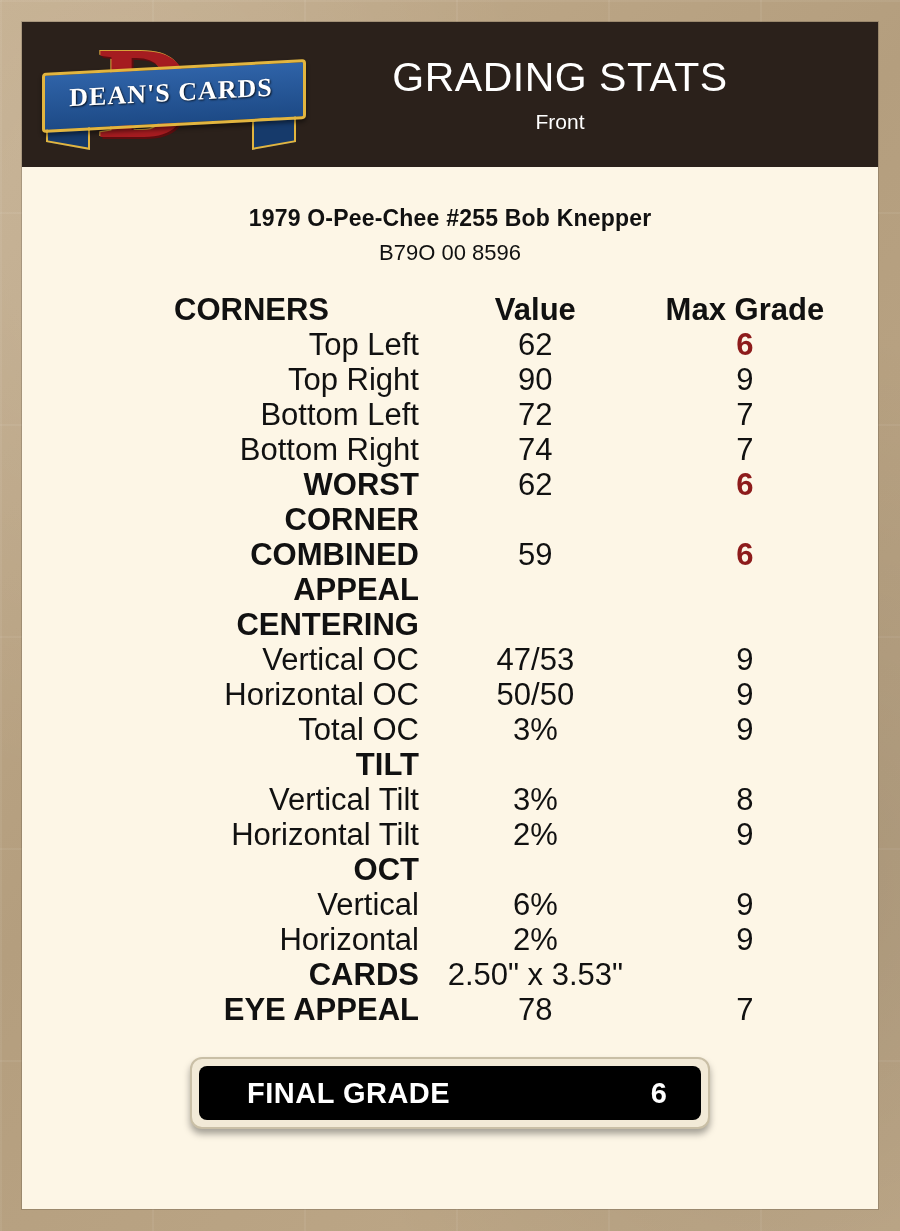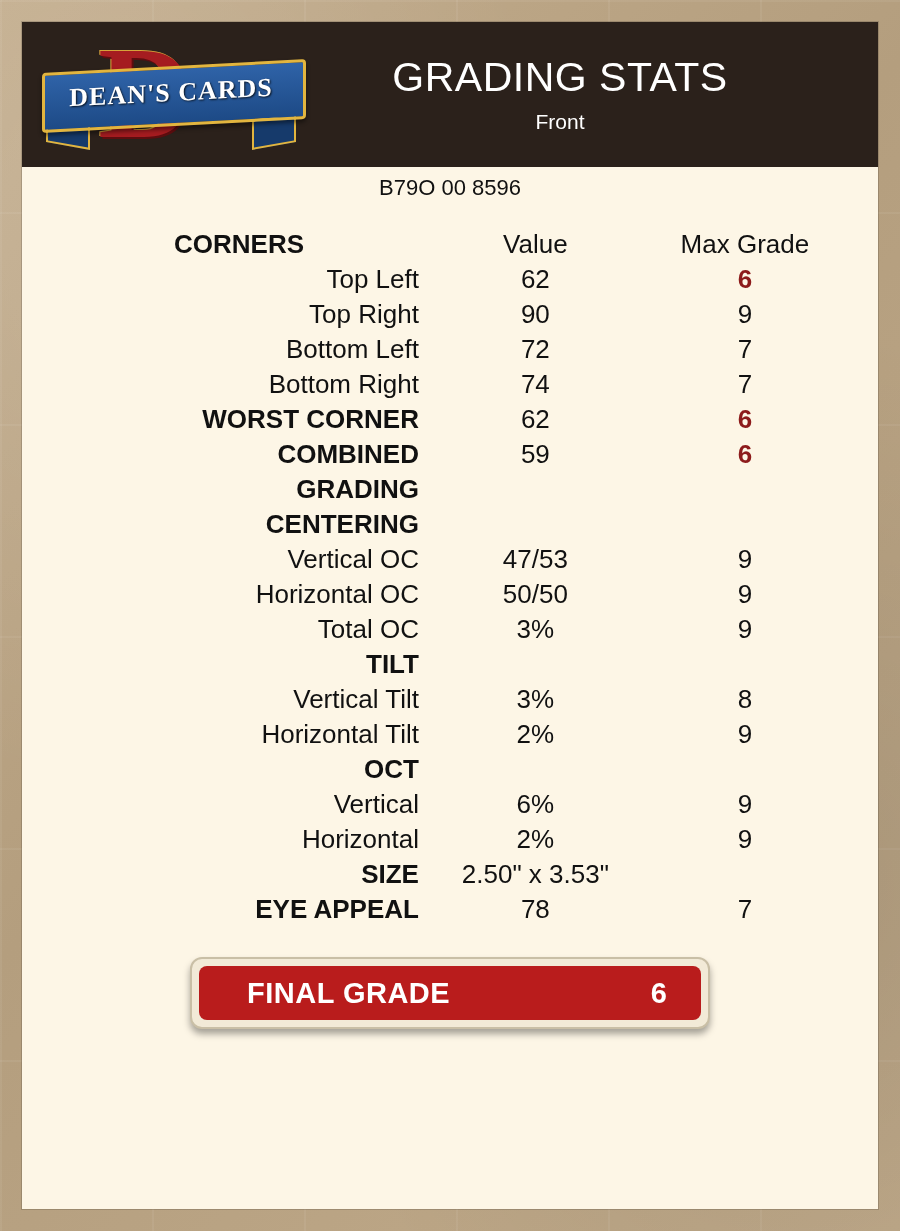--- a/index.html
+++ b/index.html
@@ -148,32 +148,32 @@
     border-collapse: collapse;
     margin-top: 26px;
     table-layout: fixed;
   }
   table.stats col.c-label { width: 46%; }
   table.stats col.c-value { width: 30%; }
   table.stats col.c-grade { width: 24%; }
 
   table.stats th, table.stats td {
     padding: 0;
-    font-size: 26px;
+    font-size: 31px;
     line-height: 35px;
     vertical-align: baseline;
   }
   .hdr-label {
     text-align: left;
     padding-left: 112px !important;
     font-weight: bold;
     font-size: 24px;
   }
   .hdr-value, .hdr-grade {
-    font-weight: normal;
+    font-weight: bold;
     font-size: 24px;
   }
   .row-label {
     text-align: right;
     padding-left: 112px !important;
     font-weight: bold;
   }
   .row-label.indent {
     padding-left: 158px !important;
     font-weight: normal;
@@ -193,21 +193,21 @@
     position: relative;
   }
   .final-outer {
     background: #f2ead7;
     border: 2px solid #c9bfa6;
     border-radius: 12px;
     padding: 7px;
     box-shadow: 0 5px 7px rgba(0,0,0,0.35);
   }
   .final-bar {
-    background: #b91c1c;
+    background: #000000;
     border-radius: 8px;
     height: 54px;
     display: flex;
     align-items: center;
     justify-content: space-between;
     padding: 0 34px 0 48px;
     color: #ffffff;
   }
   .final-bar .label {
     font-size: 29px;
@@ -237,20 +237,21 @@
     </div>
 
     <div class="header-titles">
       <div class="main">GRADING STATS</div>
       <div class="sub">Front</div>
     </div>
   </div>
 
   <div class="body-area">
 
+    <div class="card-title">1979 O-Pee-Chee #255 Bob Knepper</div>
     <div class="card-serial">B79O 00 8596</div>
 
     <table class="stats">
       <colgroup>
         <col class="c-label">
           <col class="c-value">
           <col class="c-grade">
       </colgroup>
       <tbody>
         <tr>
@@ -279,21 +280,21 @@
           <td class="row-value">74</td>
           <td class="row-grade">7</td>
         </tr>
 
         <tr>
           <td class="row-label">WORST CORNER</td>
           <td class="row-value">62</td>
           <td class="row-grade grade-low">6</td>
         </tr>
         <tr>
-          <td class="row-label">COMBINED GRADING</td>
+          <td class="row-label">COMBINED APPEAL</td>
           <td class="row-value">59</td>
           <td class="row-grade grade-low">6</td>
         </tr>
 
         <tr class="spacer-row">
             <td colspan="3"></td>
           </tr>
 
         <tr>
           <td class="row-label">CENTERING</td>
@@ -342,21 +343,21 @@
           <td class="row-value">6%</td>
           <td class="row-grade">9</td>
         </tr>
         <tr>
           <td class="row-label indent">Horizontal</td>
           <td class="row-value">2%</td>
           <td class="row-grade">9</td>
         </tr>
 
         <tr>
-          <td class="row-label">SIZE</td>
+          <td class="row-label">CARDS</td>
           <td class="size-value">2.50" x 3.53"</td>
           <td></td>
         </tr>
 
         <tr class="spacer-row">
             <td colspan="3"></td>
           </tr>
 
         <tr>
           <td class="row-label">EYE APPEAL</td>

